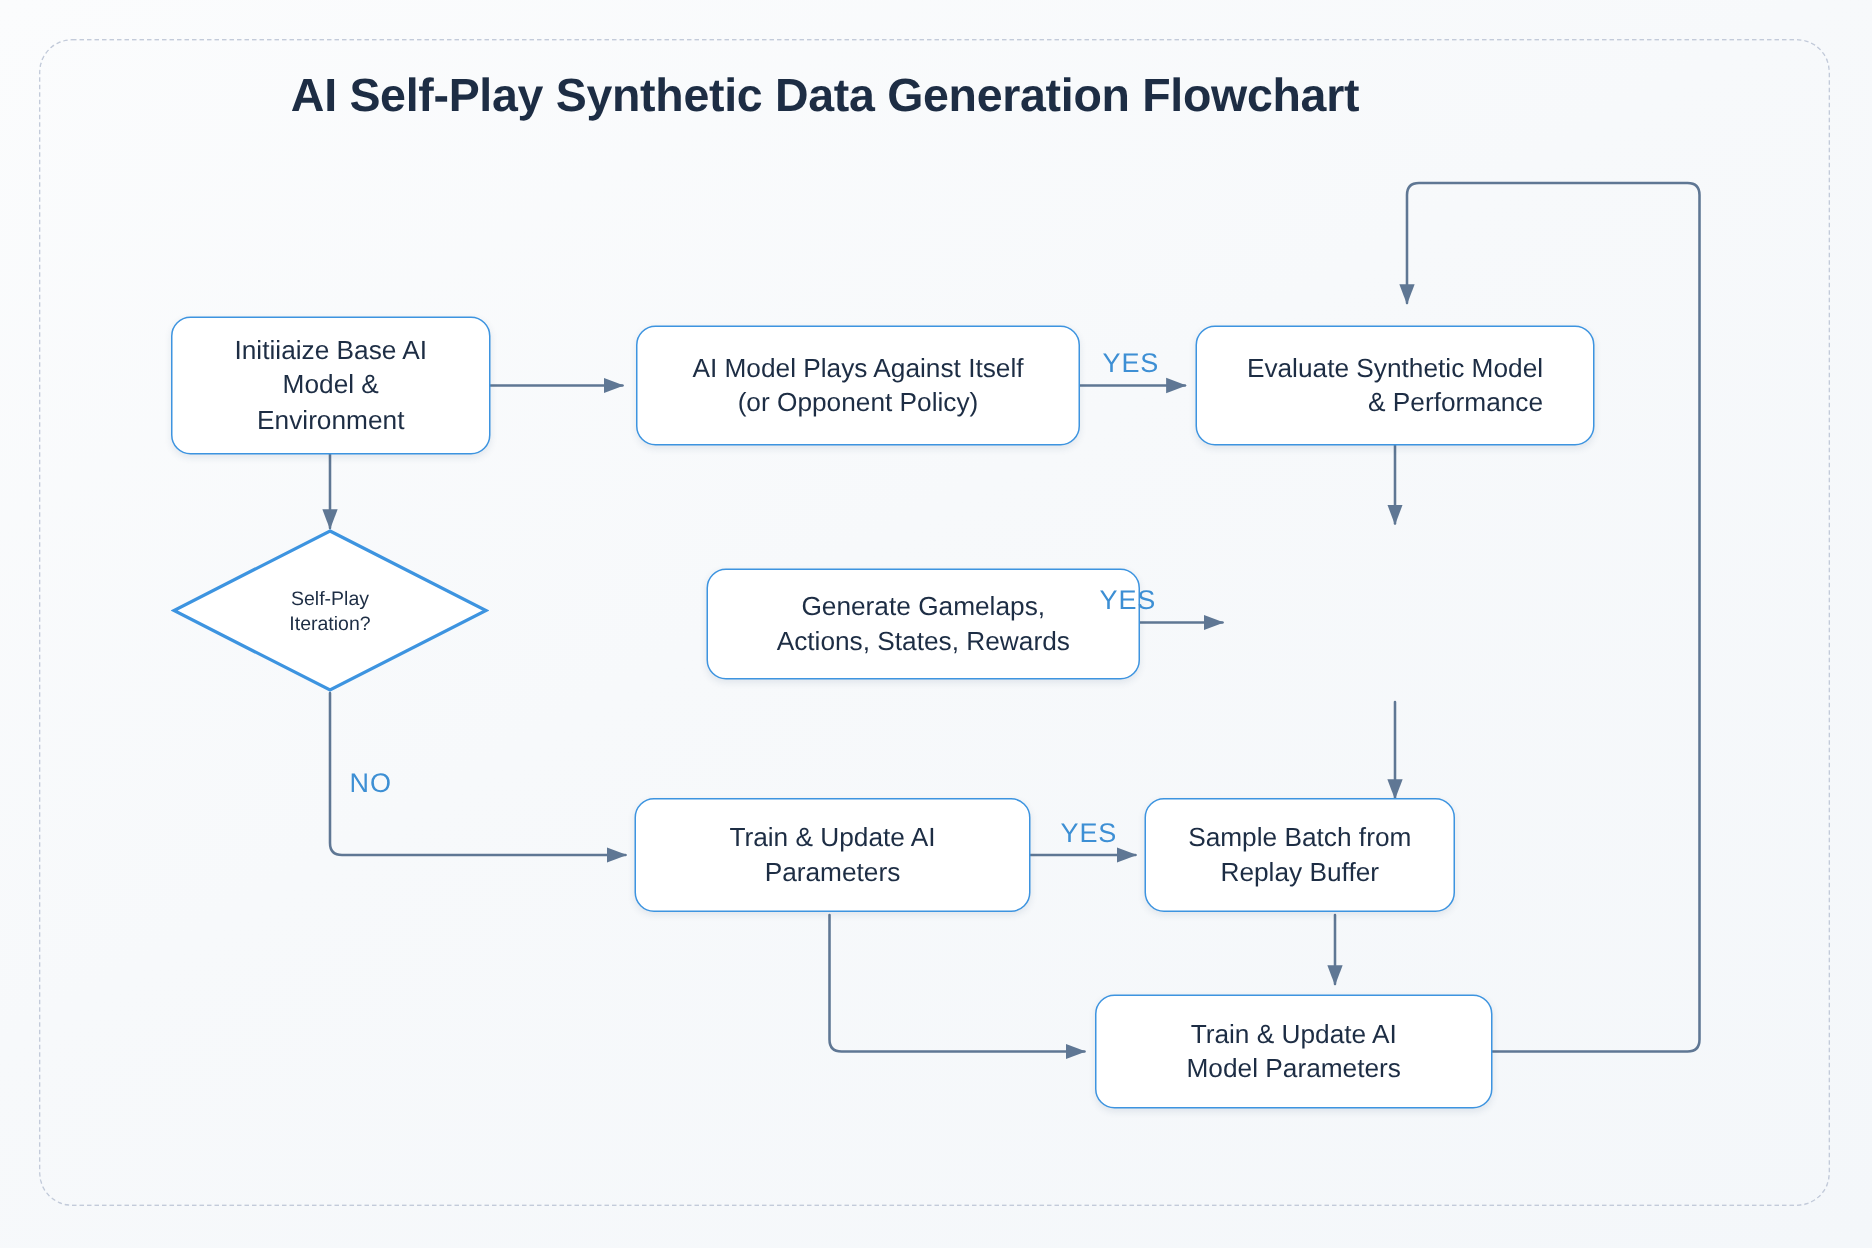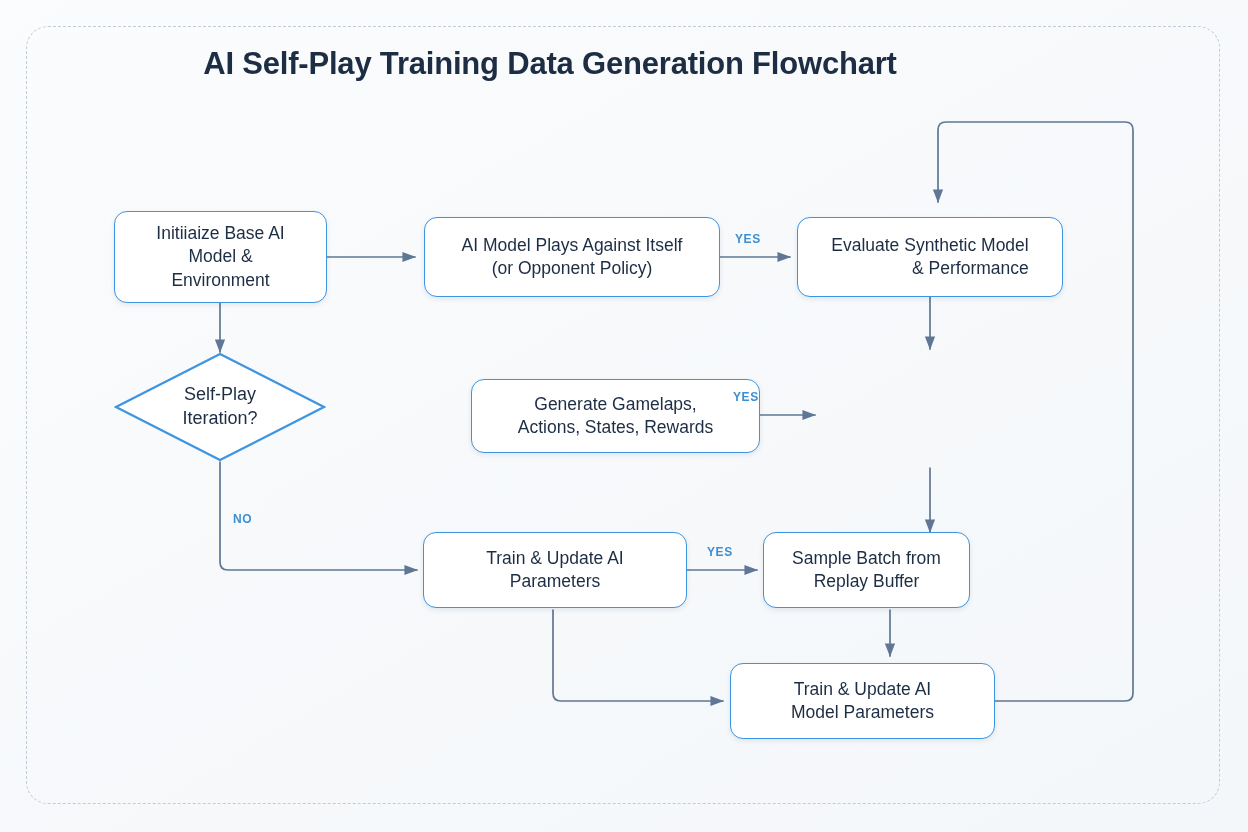--- a/index.html
+++ b/index.html
@@ -72,40 +72,40 @@
   }
   .diamond .dlabel {
     position: absolute;
     left: 0; top: 0;
     width: 100%; height: 100%;
     display: flex;
     align-items: center;
     justify-content: center;
     text-align: center;
     color: #1d2d44;
-    font-size: 18px;
+    font-size: 13px;
     line-height: 1.32;
   }
   .edge-label {
     position: absolute;
-    font-size: 12px;
-    font-weight: bold;
+    font-size: 18px;
+    font-weight: normal;
     color: #3d8fd4;
     letter-spacing: 0.6px;
     z-index: 4;
   }
 </style>
 </head>
 <body>
 
 <div id="canvas">
 
   <div id="outer-frame"></div>
 
-  <div id="title">AI Self-Play Training Data Generation Flowchart</div>
+  <div id="title">AI Self-Play Synthetic Data Generation Flowchart</div>
 
   <svg id="edges" viewBox="0 0 1248 832">
     <defs>
       <marker id="arrow" markerWidth="9" markerHeight="9" refX="7.4" refY="3.4" orient="auto" markerUnits="strokeWidth">
         <path d="M0,0.4 L8,3.4 L0,6.4 z" fill="#5f7794"></path>
       </marker>
     </defs>
     <g fill="none" stroke="#5f7794" stroke-width="1.7" stroke-linecap="round" stroke-linejoin="round">
 
       <path d="M327,257 L415,257" marker-end="url(#arrow)"></path>

